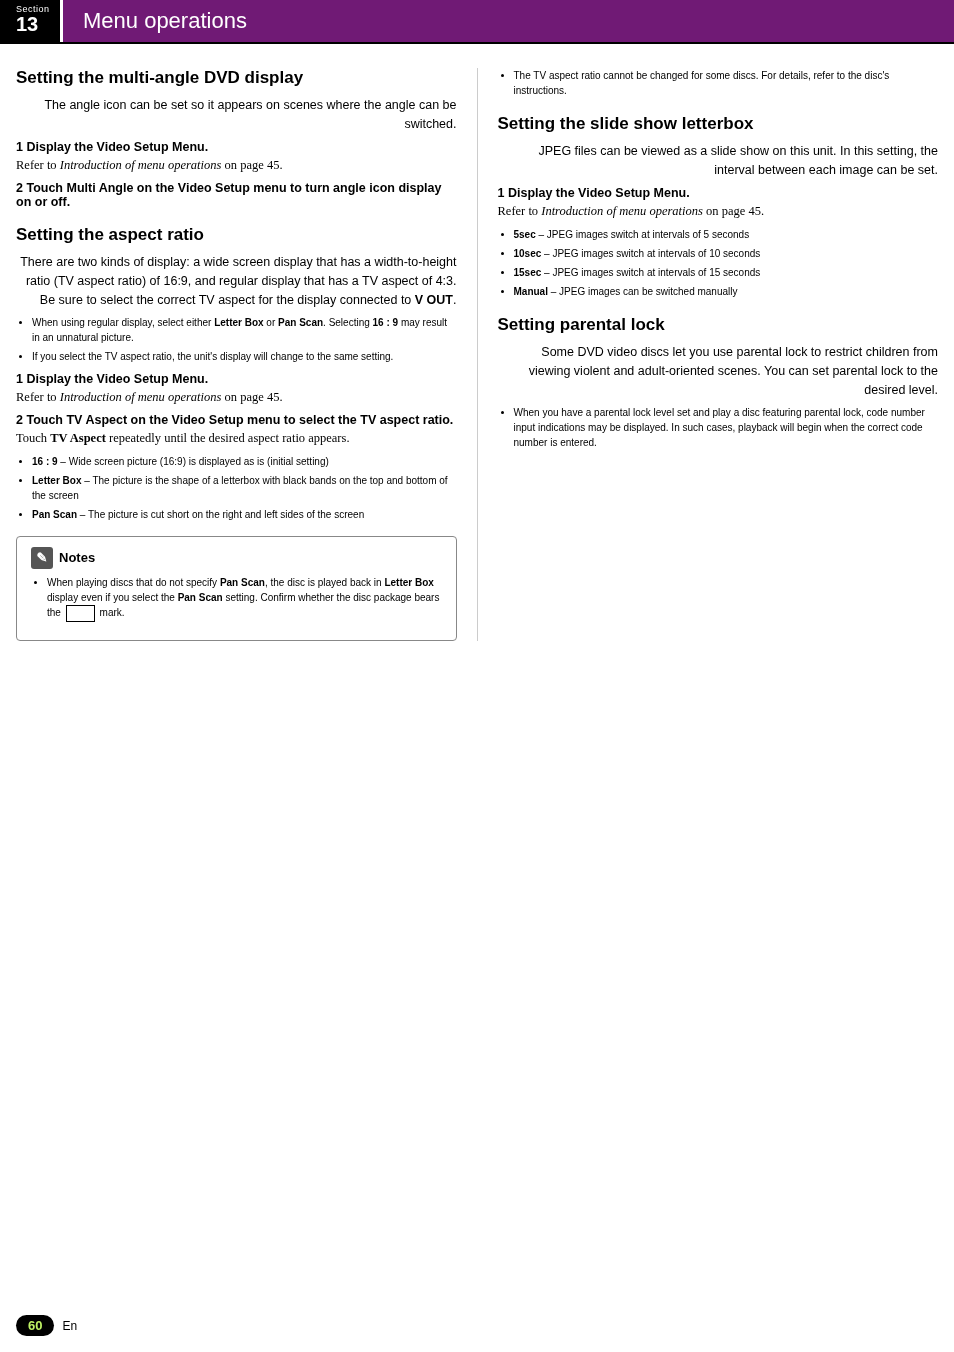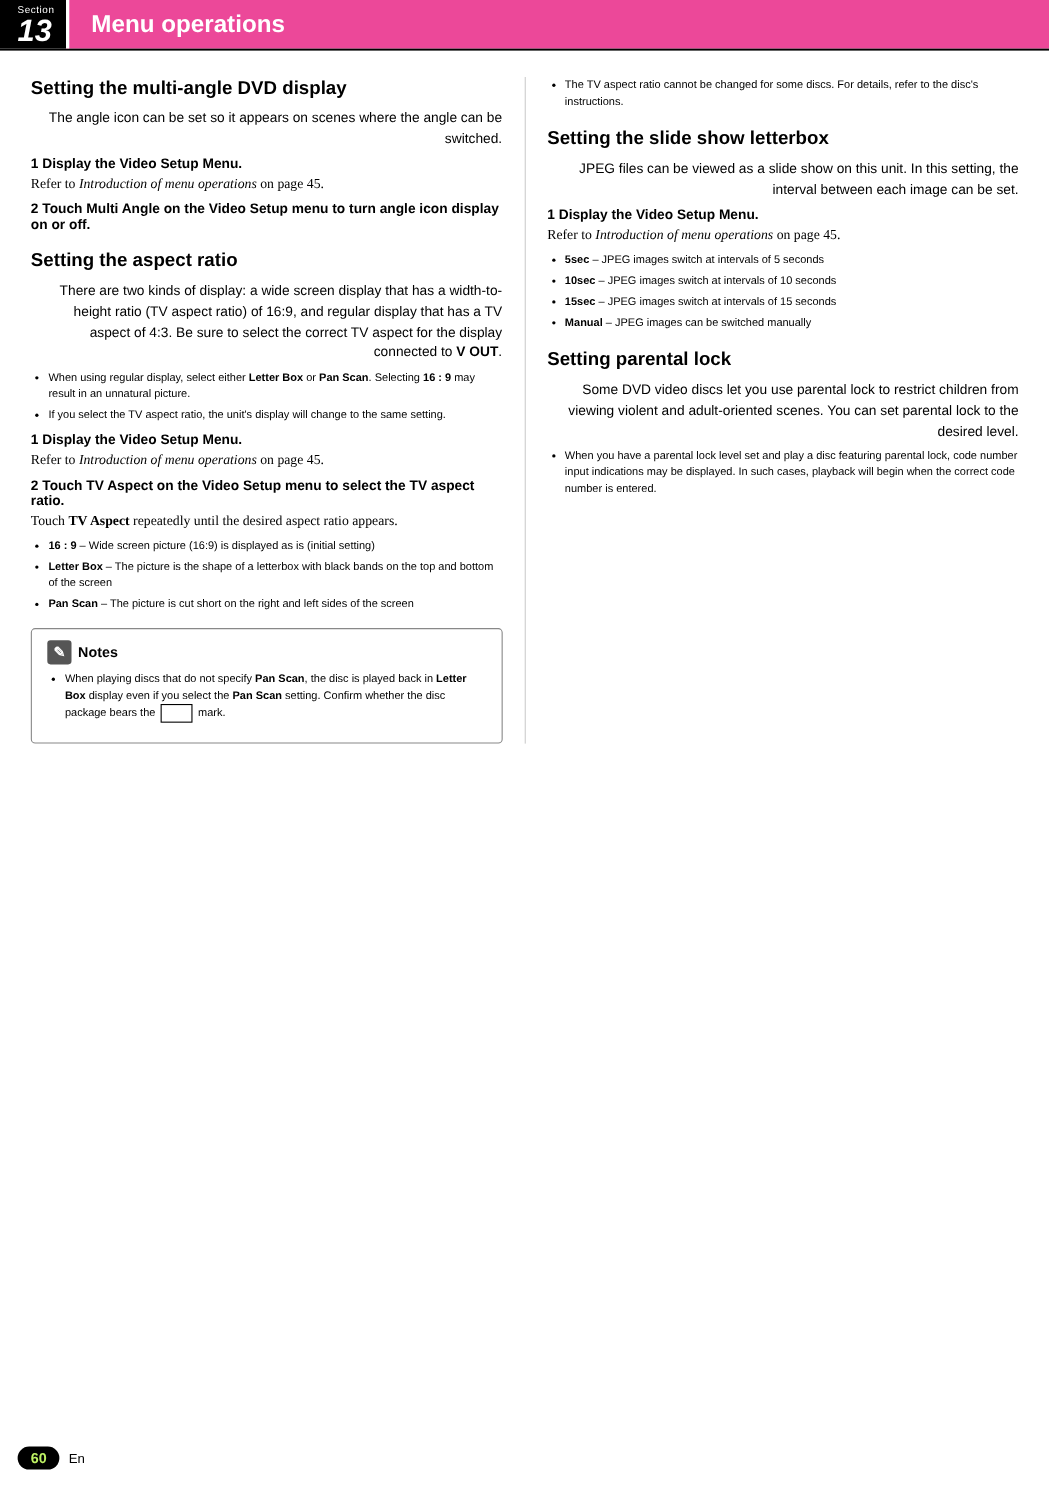--- a/index.html
+++ b/index.html
@@ -35,41 +35,40 @@
       flex-direction: column;
       justify-content: flex-start;
       min-width: 60px;
     }
     .section-label {
       font-size: 9px;
       font-weight: normal;
       letter-spacing: 0.5px;
     }
     .section-number {
-      font-size: 28px;
+      font-size: 20px;
       font-weight: bold;
       line-height: 1;
-      font-style: italic;
     }
     .header-title-area {
-      background: #ec4899;
+      background: #701a75;
       color: #fff;
       font-size: 22px;
-      font-weight: bold;
+      font-weight: normal;
       padding: 8px 20px;
       display: flex;
       align-items: center;
       flex: 1;
       border-left: 3px solid #fff;
     }
     
     .content {
       display: flex;
       gap: 0;
-      padding: 0 28px;
+      padding: 0 16px;
     }
     .col-left {
       flex: 1;
       padding-right: 20px;
       border-right: 1px solid #ccc;
     }
     .col-right {
       flex: 1;
       padding-left: 20px;
     }

